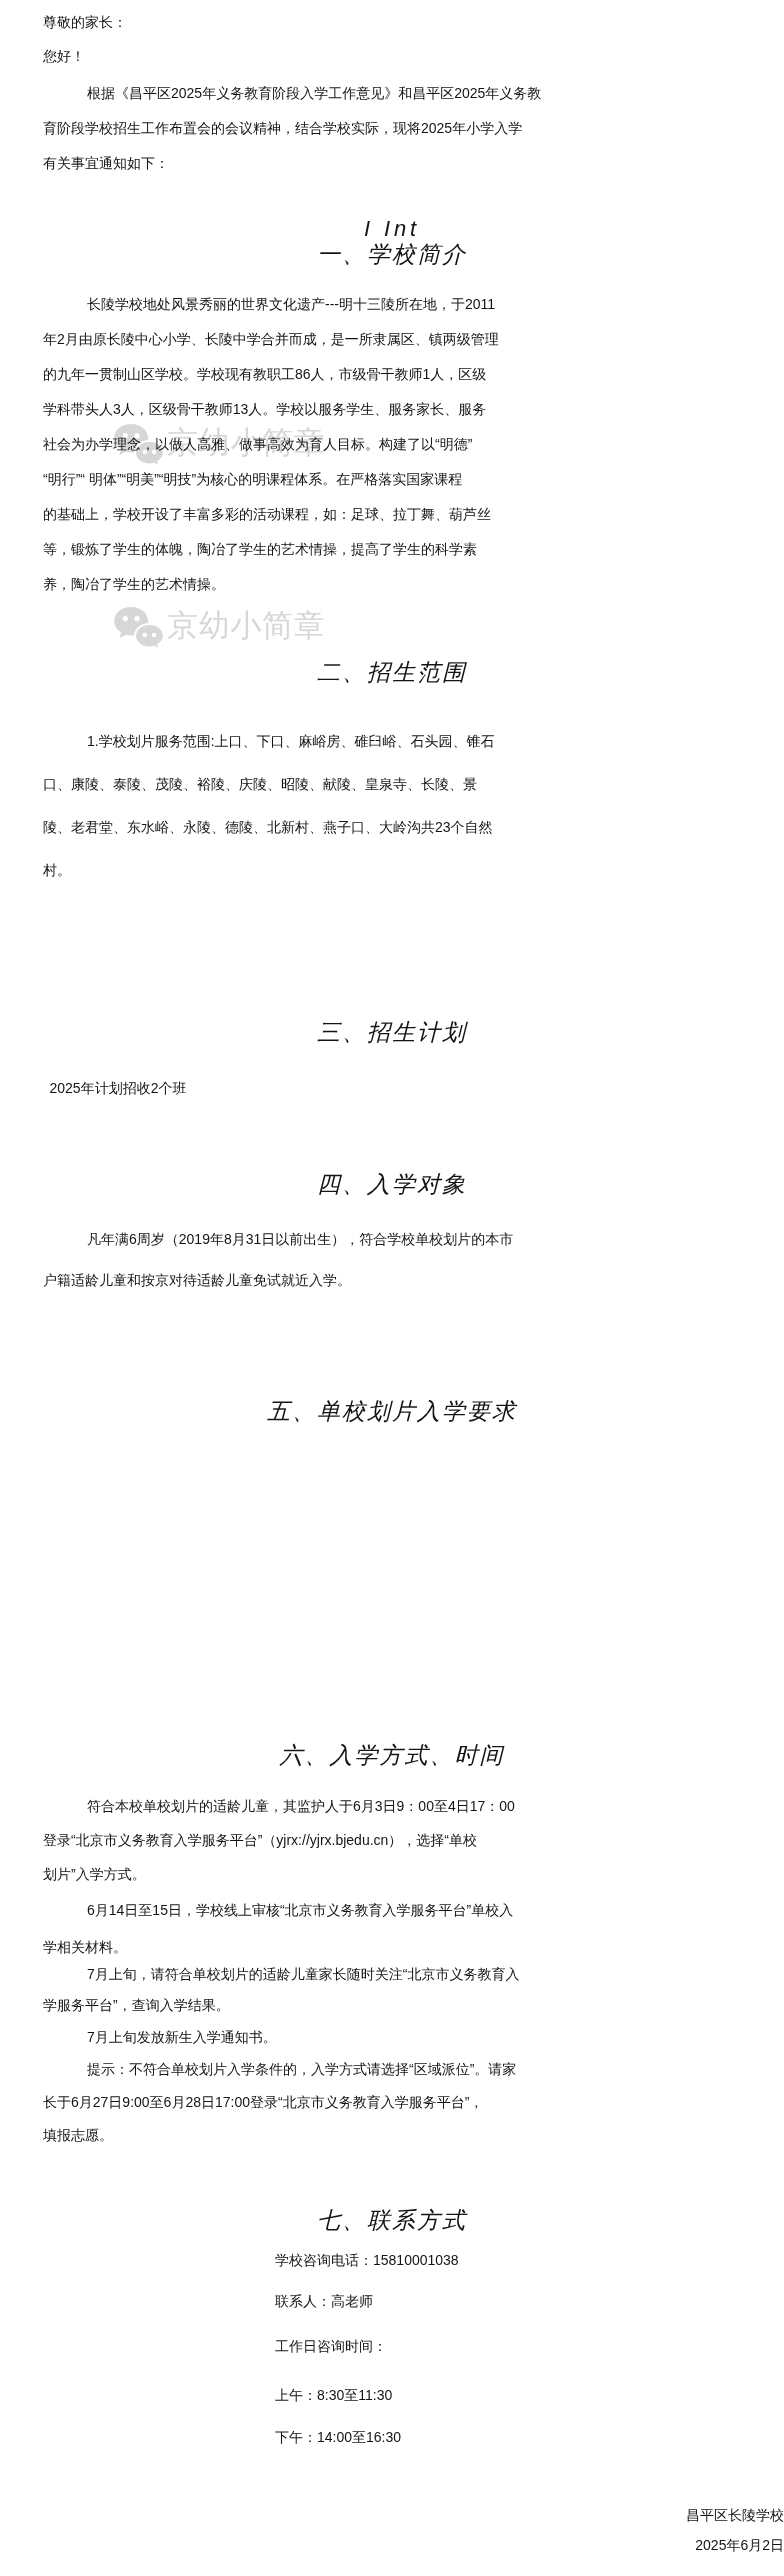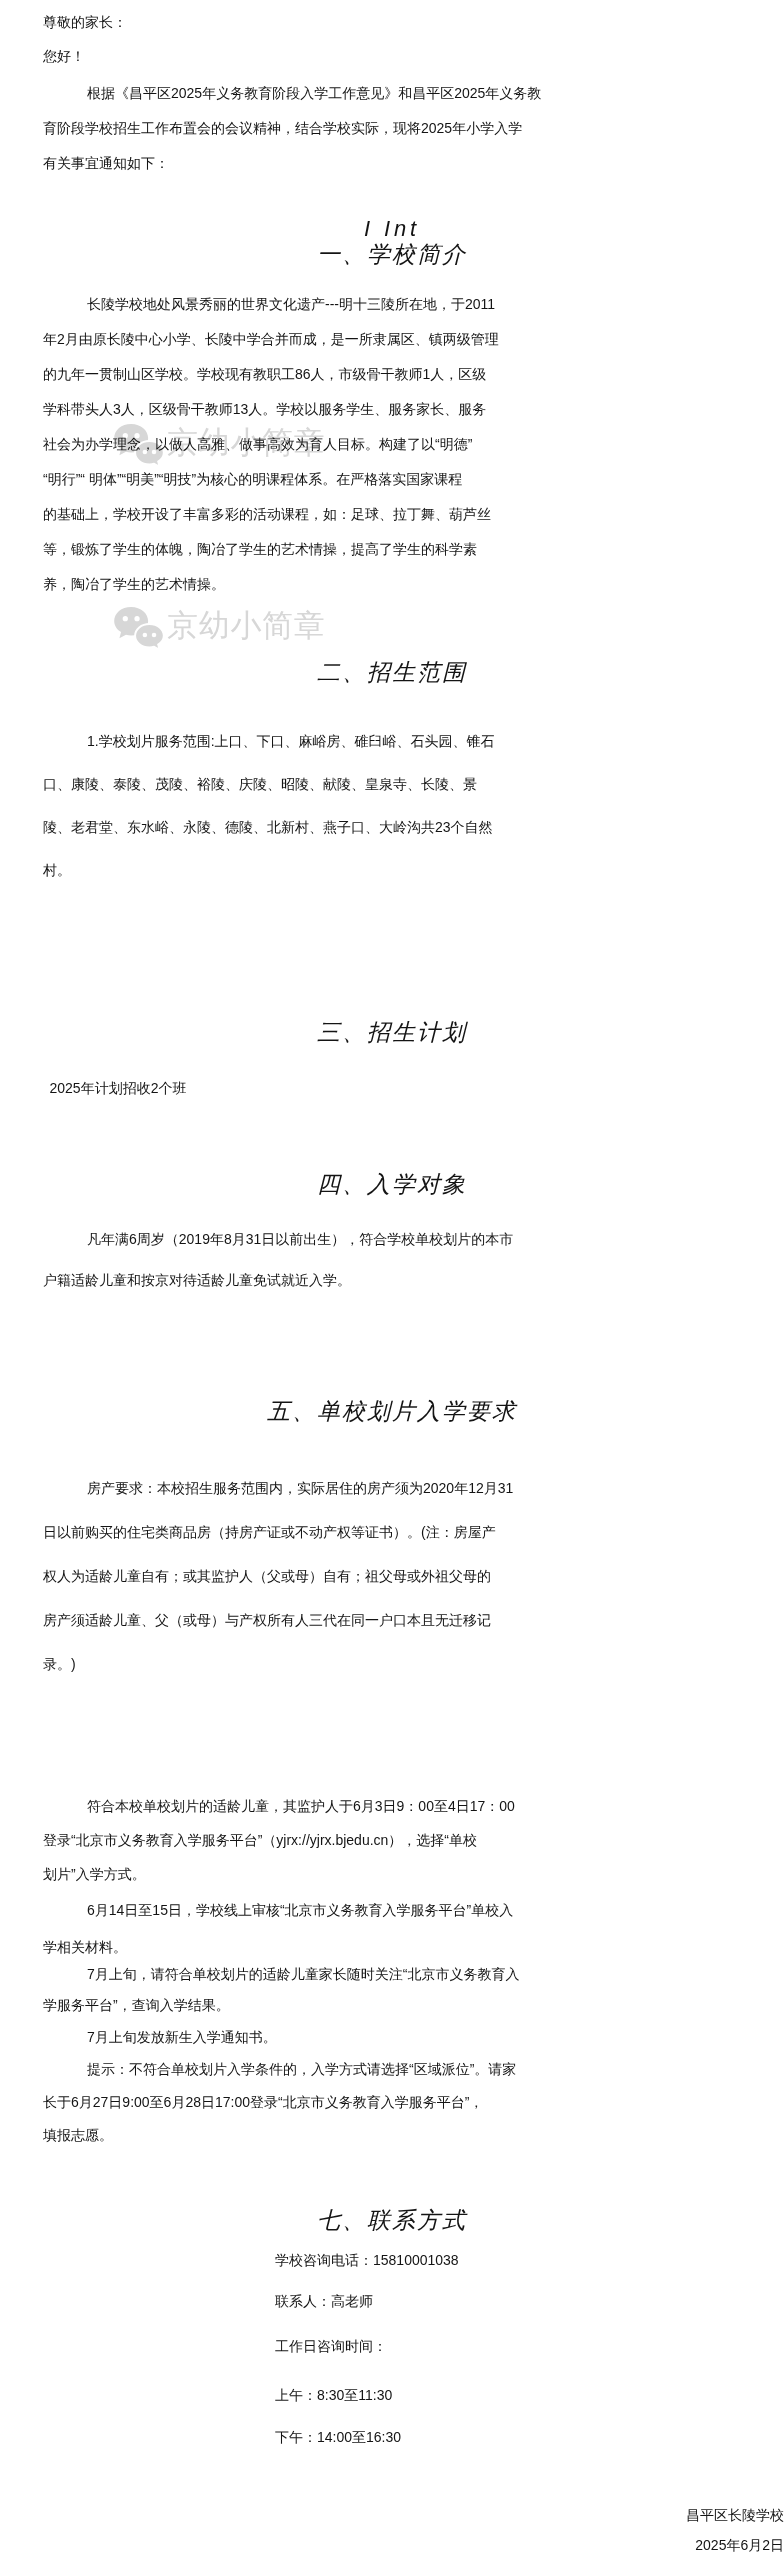--- a/index.html
+++ b/index.html
@@ -105,28 +105,22 @@
       <div class="tl">2025年计划招收2个班</div>
     </div>
 
   <div class="heading" style="top:1167px">四、入学对象</div>
   <div class="para indent" style="top:1219px;line-height:41px">
       <div class="tl">凡年满6周岁（2019年8月31日以前出生），符合学校单校划片的本市</div>
       <div class="tl">户籍适龄儿童和按京对待适龄儿童免试就近入学。</div>
     </div>
 
   <div class="heading" style="top:1394px">五、单校划片入学要求</div>
-  <div class="para indent" style="top:1466px;line-height:44px">
-      <div class="tl">房产要求：本校招生服务范围内，实际居住的房产须为2020年12月31</div>
-      <div class="tl">日以前购买的住宅类商品房（持房产证或不动产权等证书）。(注：房屋产</div>
-      <div class="tl">权人为适龄儿童自有；或其监护人（父或母）自有；祖父母或外祖父母的</div>
-      <div class="tl">房产须适龄儿童、父（或母）与产权所有人三代在同一户口本且无迁移记</div>
-      <div class="tl">录。)</div>
-    </div>
 
+  <div class="heading" style="top:1738px">六、入学方式、时间</div>
   <div class="para indent" style="top:1789px;line-height:34px">
       <div class="tl">符合本校单校划片的适龄儿童，其监护人于6月3日9：00至4日17：00</div>
       <div class="tl">登录“北京市义务教育入学服务平台”（yjrx://yjrx.bjedu.cn），选择“单校</div>
       <div class="tl">划片”入学方式。</div>
     </div>
   <div class="para indent" style="top:1892px;line-height:37px">
       <div class="tl">6月14日至15日，学校线上审核“北京市义务教育入学服务平台”单校入</div>
       <div class="tl">学相关材料。</div>
     </div>
   <div class="para indent" style="top:1959px;line-height:31px">

